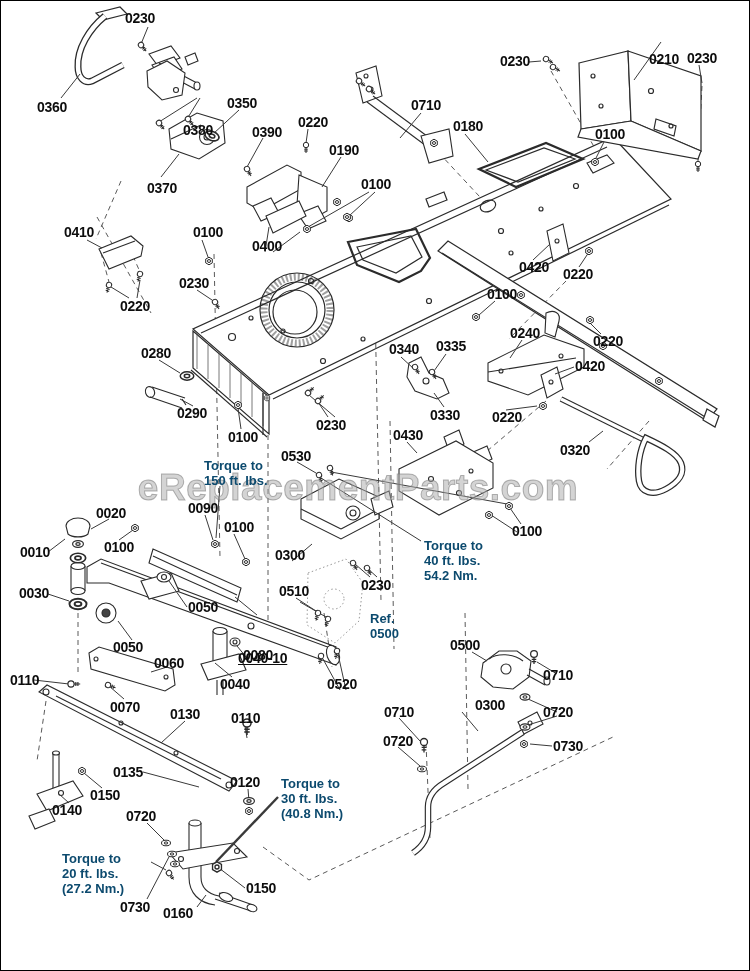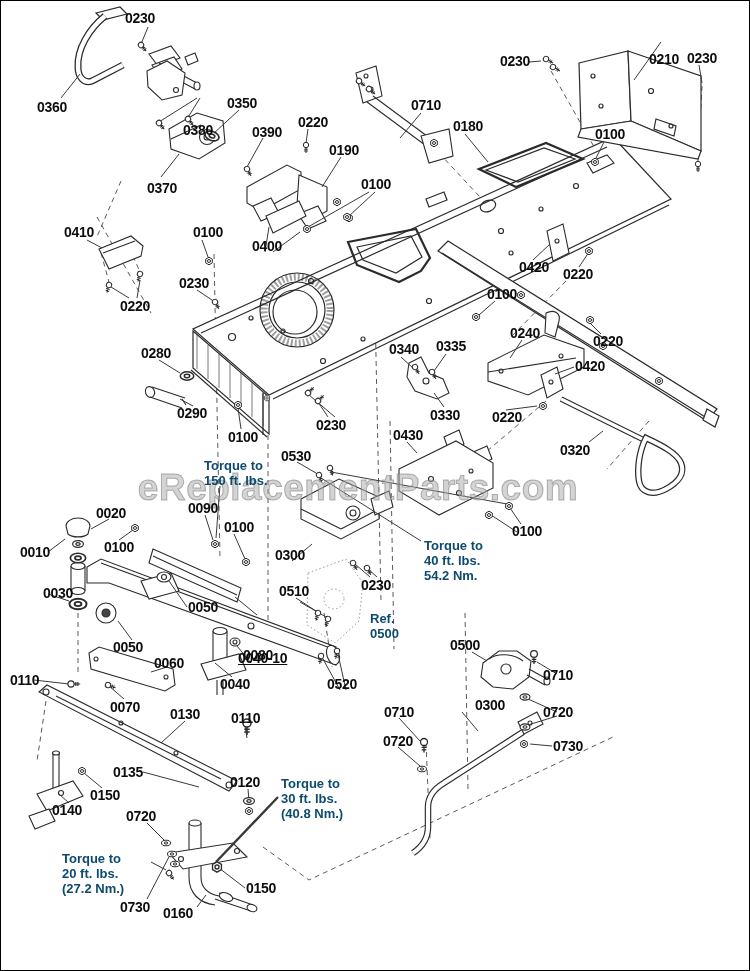--- a/index.html
+++ b/index.html
@@ -432,21 +432,21 @@
       <div class="part-label" style="left: 280px; top: 448px;">0530</div>
       <div class="part-label" style="left: 187px; top: 500px;">0090</div>
       <div class="part-label" style="left: 95px; top: 505px;">0020</div>
       <div class="part-label" style="left: 223px; top: 519px;">0100</div>
       <div class="part-label" style="left: 511px; top: 523px;">0100</div>
       <div class="part-label" style="left: 103px; top: 539px;">0100</div>
       <div class="part-label" style="left: 19px; top: 544px;">0010</div>
       <div class="part-label" style="left: 274px; top: 547px;">0300</div>
       <div class="part-label" style="left: 360px; top: 577px;">0230</div>
       <div class="part-label" style="left: 278px; top: 583px;">0510</div>
-      <div class="part-label" style="left: 18px; top: 585px; margin-left: 24px;">0030</div>
+      <div class="part-label" style="left: 18px; top: 585px;">0030</div>
       <div class="part-label" style="left: 187px; top: 599px;">0050</div>
       <div class="part-label" style="left: 242px; top: 647px; text-align: center;">0080</div>
       <div class="part-label" style="left: 449px; top: 637px;">0500</div>
       <div class="part-label" style="left: 112px; top: 639px;">0050</div>
       <div class="part-label" style="left: 237px; top: 650px; text-decoration: underline;">0040-10</div>
       <div class="part-label" style="left: 153px; top: 655px;">0060</div>
       <div class="part-label" style="left: 542px; top: 667px;">0710</div>
       <div class="part-label" style="left: 9px; top: 672px;">0110</div>
       <div class="part-label" style="left: 219px; top: 676px;">0040</div>
       <div class="part-label" style="left: 326px; top: 676px;">0520</div>

